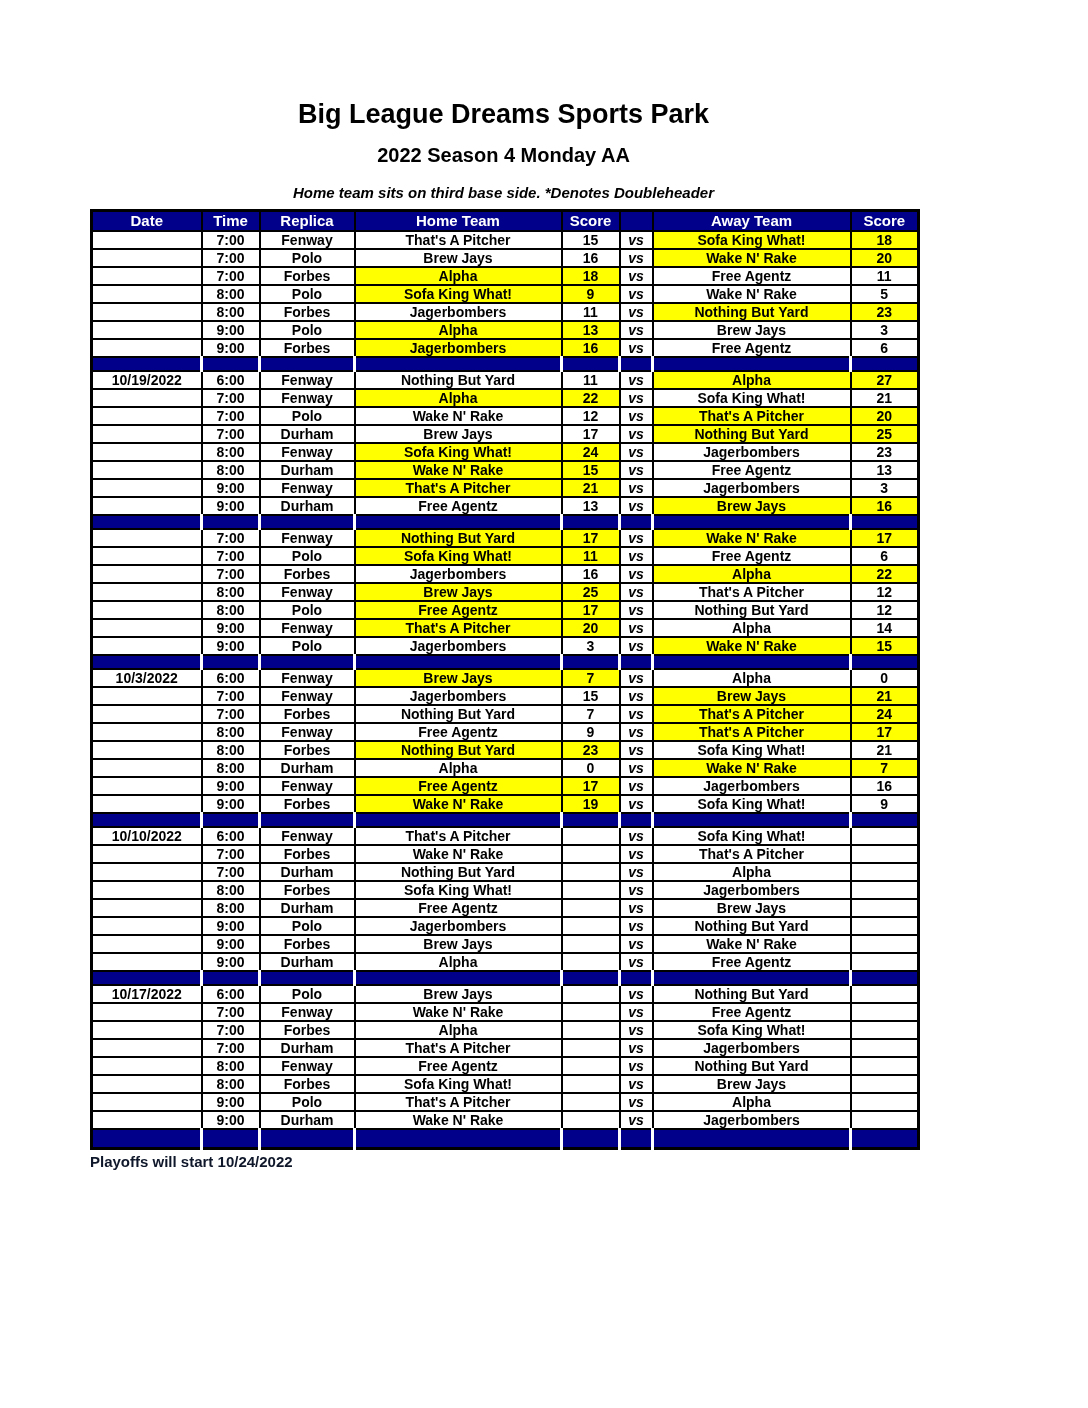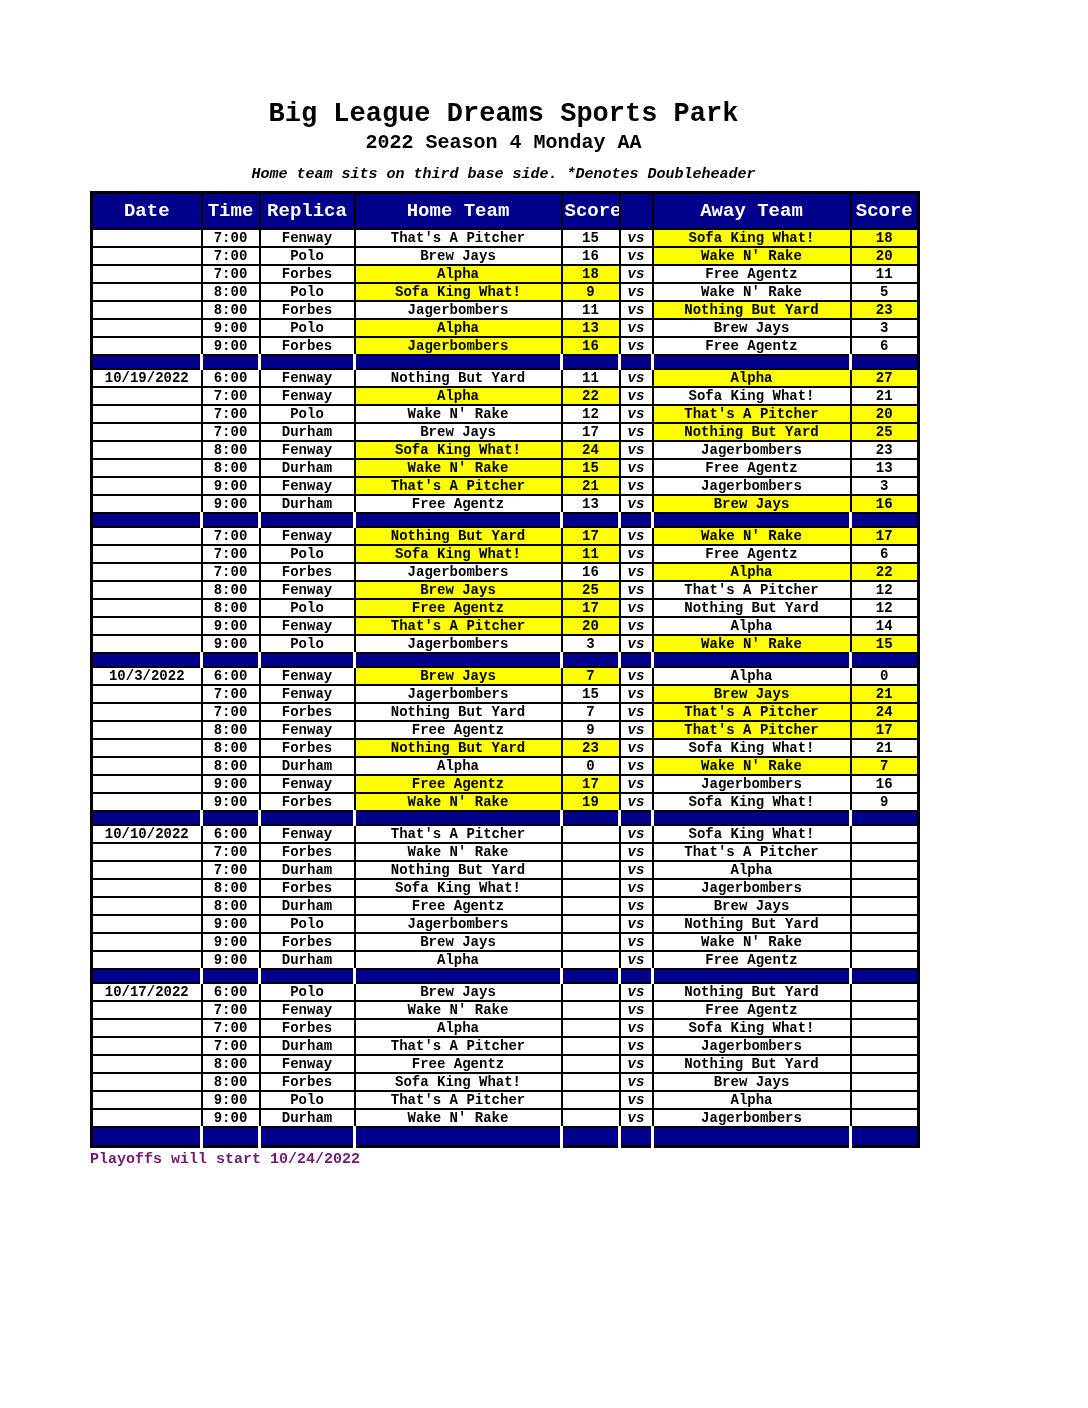--- a/index.html
+++ b/index.html
@@ -2,21 +2,21 @@
 <html><head>
 <meta charset="utf-8">
 <style>
   * { margin: 0; padding: 0; box-sizing: border-box; }
   html, body { background: #ffffff; }
   .page {
     position: relative;
     width: 1088px;
     height: 1408px;
     background: #ffffff;
-    font-family: Liberation Mono, monospace;
+    font-family: Liberation Sans, sans-serif;
     overflow: hidden;
   }
   .content {
     position: absolute;
     left: 90px;
     top: 98px;
     width: 827px;
   }
   .title {
     text-align: center;
@@ -24,29 +24,29 @@
     font-weight: bold;
     color: #000000;
     line-height: 32px;
   }
   .subtitle {
     text-align: center;
     font-size: 20px;
     font-weight: bold;
     color: #000000;
     line-height: 26px;
-    margin-top: 0;
+    margin-top: 12px;
   }
   .note {
     text-align: center;
     font-size: 15px;
     font-weight: bold;
     font-style: italic;
     color: #000000;
-    margin-top: 10px;
+    margin-top: 16px;
     margin-bottom: 8px;
   }
   table.schedule {
     border-collapse: collapse;
     table-layout: fixed;
     width: 827px;
     border: 3px solid #000000;
   }
   table.schedule td, table.schedule th {
     border: 2px solid #000000;
@@ -56,22 +56,22 @@
     font-weight: bold;
     font-size: 14px;
     color: #000000;
     padding: 0 2px;
     overflow: hidden;
     white-space: nowrap;
   }
   table.schedule th {
     background: var(--navy, #00008B);
     color: #ffffff;
-    font-size: 19px;
-    height: 36px;
+    font-size: 15px;
+    height: 20px;
   }
   td.vs {
     font-style: italic;
     font-size: 13px;
     padding: 0;
   }
   td.hl {
     background: var(--hl, #FFFF00);
   }
   tr.sep td {
@@ -81,21 +81,21 @@
     border-bottom: 2px solid #000000;
     border-left: 3px solid #ffffff;
     border-right: 3px solid #ffffff;
   }
   tr.sep td:first-child { border-left-color: #000000; }
   tr.sep td:last-child  { border-right-color: #000000; }
   tr.sep.final td { height: 20px; }
   .footer-note {
     font-size: 15px;
     font-weight: bold;
-    color: #701a75;
+    color: #0f172a;
     text-align: left;
     margin-top: 3px;
   }
 </style>
 </head>
 <body style="--navy: #00008B; --hl: #FFFF00;">
 
 <div class="page">
   <div class="content">
     <div class="title">Big League Dreams Sports Park</div>

